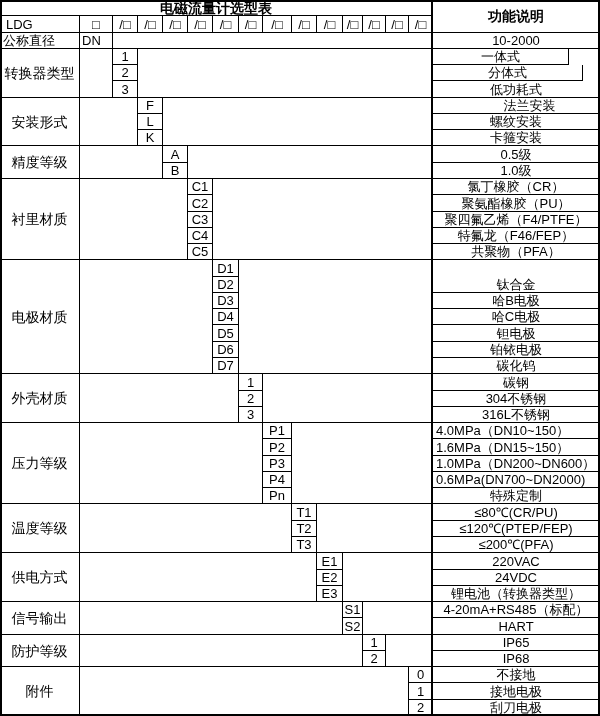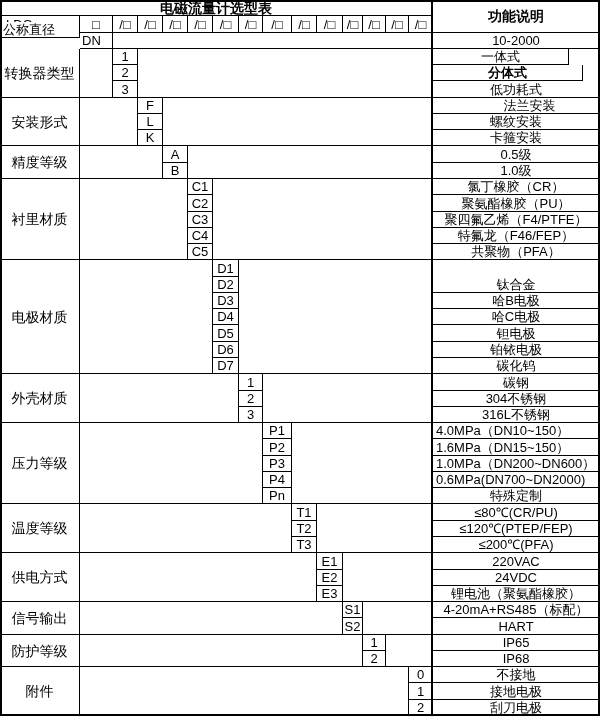--- a/index.html
+++ b/index.html
@@ -44,21 +44,21 @@
 </style>
 </head>
 <body>
 
 <div id="table-wrap">
 
   <div class="cell hdr" style="left:0;top:0;width:433px;height:16px;text-align:center;">电磁流量计选型表</div>
   <div class="cell hdr" style="left:433px;top:0;width:167px;height:33px;">功能说明</div>
   <div class="cell alignleft" style="left:0;top:16px;width:80px;height:17px;padding-left:6px;">LDG</div>
   <div class="cell" style="left:80px;top:16px;width:33px;height:17px;">□</div>
-  <div class="cell alignleft" style="left:0;top:22px;width:80px;height:16px;">公称直径</div>
+  <div class="cell alignleft" style="left:0;top:33px;width:80px;height:16px;">公称直径</div>
   <div class="cell alignleft" style="left:80px;top:33px;width:33px;height:16px;padding-left:2px;">DN</div>
   <div class="cell" style="left:113px;top:33px;width:320px;height:16px;"></div>
   <div class="cell" style="left:433px;top:33px;width:167px;height:16px;">10-2000</div>
 
   <div class="vsep"></div>
   <div class="frame"></div>
 <div class="cell code" style="left: 113px; top: 16px; width: 25px; height: 17px;">/□</div>
     <div class="cell code" style="left: 138px; top: 16px; width: 25px; height: 17px;">/□</div>
     <div class="cell code" style="left: 163px; top: 16px; width: 25px; height: 17px;">/□</div>
     <div class="cell code" style="left: 188px; top: 16px; width: 25px; height: 17px;">/□</div>
@@ -70,21 +70,21 @@
     <div class="cell code" style="left: 343px; top: 16px; width: 20px; height: 17px;">/□</div>
     <div class="cell code" style="left: 363px; top: 16px; width: 23px; height: 17px;">/□</div>
     <div class="cell code" style="left: 386px; top: 16px; width: 23px; height: 17px;">/□</div>
     <div class="cell code" style="left: 409px; top: 16px; width: 24px; height: 17px;">/□</div>
     <div class="cell cat" style="left: 0px; top: 49px; width: 80px; height: 49px;">转换器类型</div>
     <div class="cell" style="left: 80px; top: 49px; width: 33px; height: 49px;"></div>
     <div class="cell" style="left: 138px; top: 49px; width: 295px; height: 49px;"></div>
     <div class="cell code" style="left: 113px; top: 49px; width: 25px; height: 16px;">1</div>
     <div class="cell" style="left: 433px; top: 49px; width: 136px; height: 16px;">一体式</div>
     <div class="cell code" style="left: 113px; top: 65px; width: 25px; height: 16px;">2</div>
-    <div class="cell" style="left: 433px; top: 65px; width: 150px; height: 16px; font-weight: bold;">分体式</div>
+    <div class="cell" style="left: 433px; top: 65px; width: 150px; height: 16px;">分体式</div>
     <div class="cell code" style="left: 113px; top: 81px; width: 25px; height: 17px;">3</div>
     <div class="cell" style="left: 433px; top: 81px; width: 167px; height: 17px;">低功耗式</div>
     <div class="cell cat" style="left: 0px; top: 98px; width: 80px; height: 48px;">安装形式</div>
     <div class="cell" style="left: 80px; top: 98px; width: 58px; height: 48px;"></div>
     <div class="cell" style="left: 163px; top: 98px; width: 270px; height: 48px;"></div>
     <div class="cell code" style="left: 138px; top: 98px; width: 25px; height: 16px;">F</div>
     <div class="cell" style="left: 433px; top: 98px; width: 194px; height: 16px;">法兰安装</div>
     <div class="cell code" style="left: 138px; top: 114px; width: 25px; height: 16px;">L</div>
     <div class="cell" style="left: 433px; top: 114px; width: 167px; height: 16px;">螺纹安装</div>
     <div class="cell code" style="left: 138px; top: 130px; width: 25px; height: 16px;">K</div>
@@ -157,21 +157,21 @@
     <div class="cell code" style="left: 292px; top: 537px; width: 25px; height: 16px;">T3</div>
     <div class="cell" style="left: 433px; top: 537px; width: 167px; height: 16px;">≤200℃(PFA)</div>
     <div class="cell cat" style="left: 0px; top: 553px; width: 80px; height: 49px;">供电方式</div>
     <div class="cell" style="left: 80px; top: 553px; width: 237px; height: 49px;"></div>
     <div class="cell" style="left: 343px; top: 553px; width: 90px; height: 49px;"></div>
     <div class="cell code" style="left: 317px; top: 553px; width: 26px; height: 17px;">E1</div>
     <div class="cell" style="left: 433px; top: 553px; width: 167px; height: 17px;">220VAC</div>
     <div class="cell code" style="left: 317px; top: 570px; width: 26px; height: 16px;">E2</div>
     <div class="cell" style="left: 433px; top: 570px; width: 167px; height: 16px;">24VDC</div>
     <div class="cell code" style="left: 317px; top: 586px; width: 26px; height: 16px;">E3</div>
-    <div class="cell" style="left: 433px; top: 586px; width: 167px; height: 16px;">锂电池（聚氨酯橡胶）</div>
+    <div class="cell" style="left: 433px; top: 586px; width: 167px; height: 16px;">锂电池（转换器类型）</div>
     <div class="cell cat" style="left: 0px; top: 602px; width: 80px; height: 33px;">信号输出</div>
     <div class="cell" style="left: 80px; top: 602px; width: 263px; height: 33px;"></div>
     <div class="cell" style="left: 363px; top: 602px; width: 70px; height: 33px;"></div>
     <div class="cell code" style="left: 343px; top: 602px; width: 20px; height: 16px;">S1</div>
     <div class="cell" style="left: 433px; top: 602px; width: 167px; height: 16px;">4-20mA+RS485（标配）</div>
     <div class="cell code" style="left: 343px; top: 618px; width: 20px; height: 17px;">S2</div>
     <div class="cell" style="left: 433px; top: 618px; width: 167px; height: 17px;">HART</div>
     <div class="cell cat" style="left: 0px; top: 635px; width: 80px; height: 32px;">防护等级</div>
     <div class="cell" style="left: 80px; top: 635px; width: 283px; height: 32px;"></div>
     <div class="cell" style="left: 386px; top: 635px; width: 47px; height: 32px;"></div>

